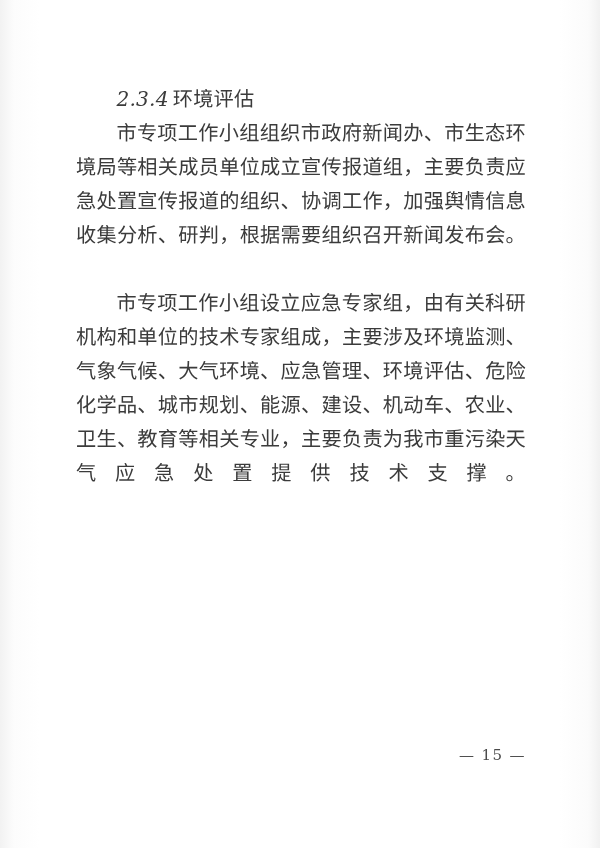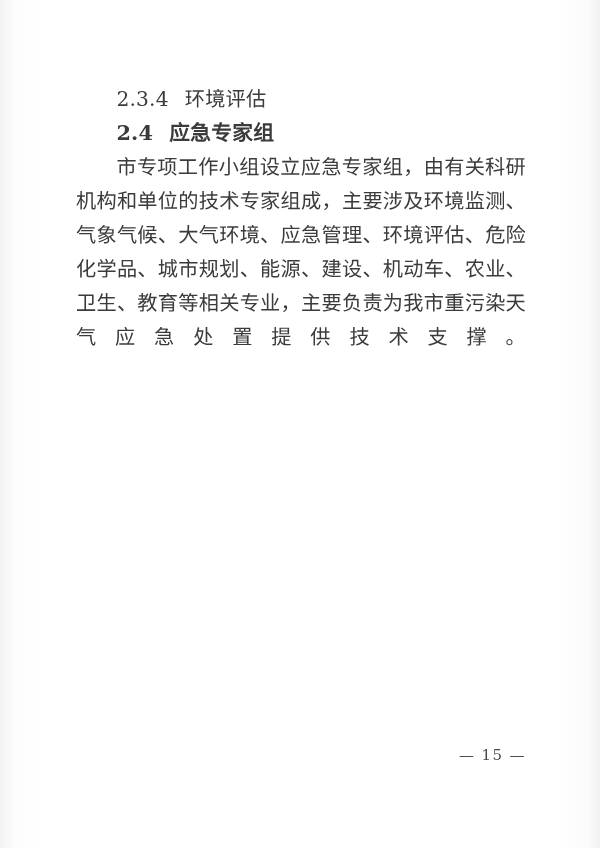--- a/index.html
+++ b/index.html
@@ -71,21 +71,22 @@
   }
 
   
   .heading.h3 {
     font-weight: 700;
     font-size: 20.8px;
   }
 
   .heading .num {
     font-family: "DejaVu Serif", "Liberation Serif", serif;
-    margin-right: 16px;
+    margin-right: 4px;
+    font-style: italic;
   }
 
   
   .page-number {
     position: absolute;
     right: 74px;
     bottom: 84px;
     color: #4a4a4a;
     font-size: 15px;
     letter-spacing: 1.4px;
@@ -96,21 +97,21 @@
 </style>
 </head>
 <body>
 
 <div class="page">
   <div class="page-inner">
 
 
     <h4 class="heading h4"><span class="num">2.3.4</span><span>环境评估</span></h4>
 
+    <p class="para">市专项工作小组组织市政府新闻办、市生态环境局等相关成员单位成立宣传报道组，主要负责应急处置宣传报道的组织、协调工作，加强舆情信息收集分析、研判，根据需要组织召开新闻发布会。</p>
 
-    <h3 class="heading h3"><span class="num">2.4</span><span>应急专家组</span></h3>
 
     <p class="para">市专项工作小组设立应急专家组，由有关科研机构和单位的技术专家组成，主要涉及环境监测、气象气候、大气环境、应急管理、环境评估、危险化学品、城市规划、能源、建设、机动车、农业、卫生、教育等相关专业，主要负责为我市重污染天气应急处置提供技术支撑。</p>
 
   </div>
 
   <div class="page-number">— 15 —</div>
 </div>
 
 </body></html>

